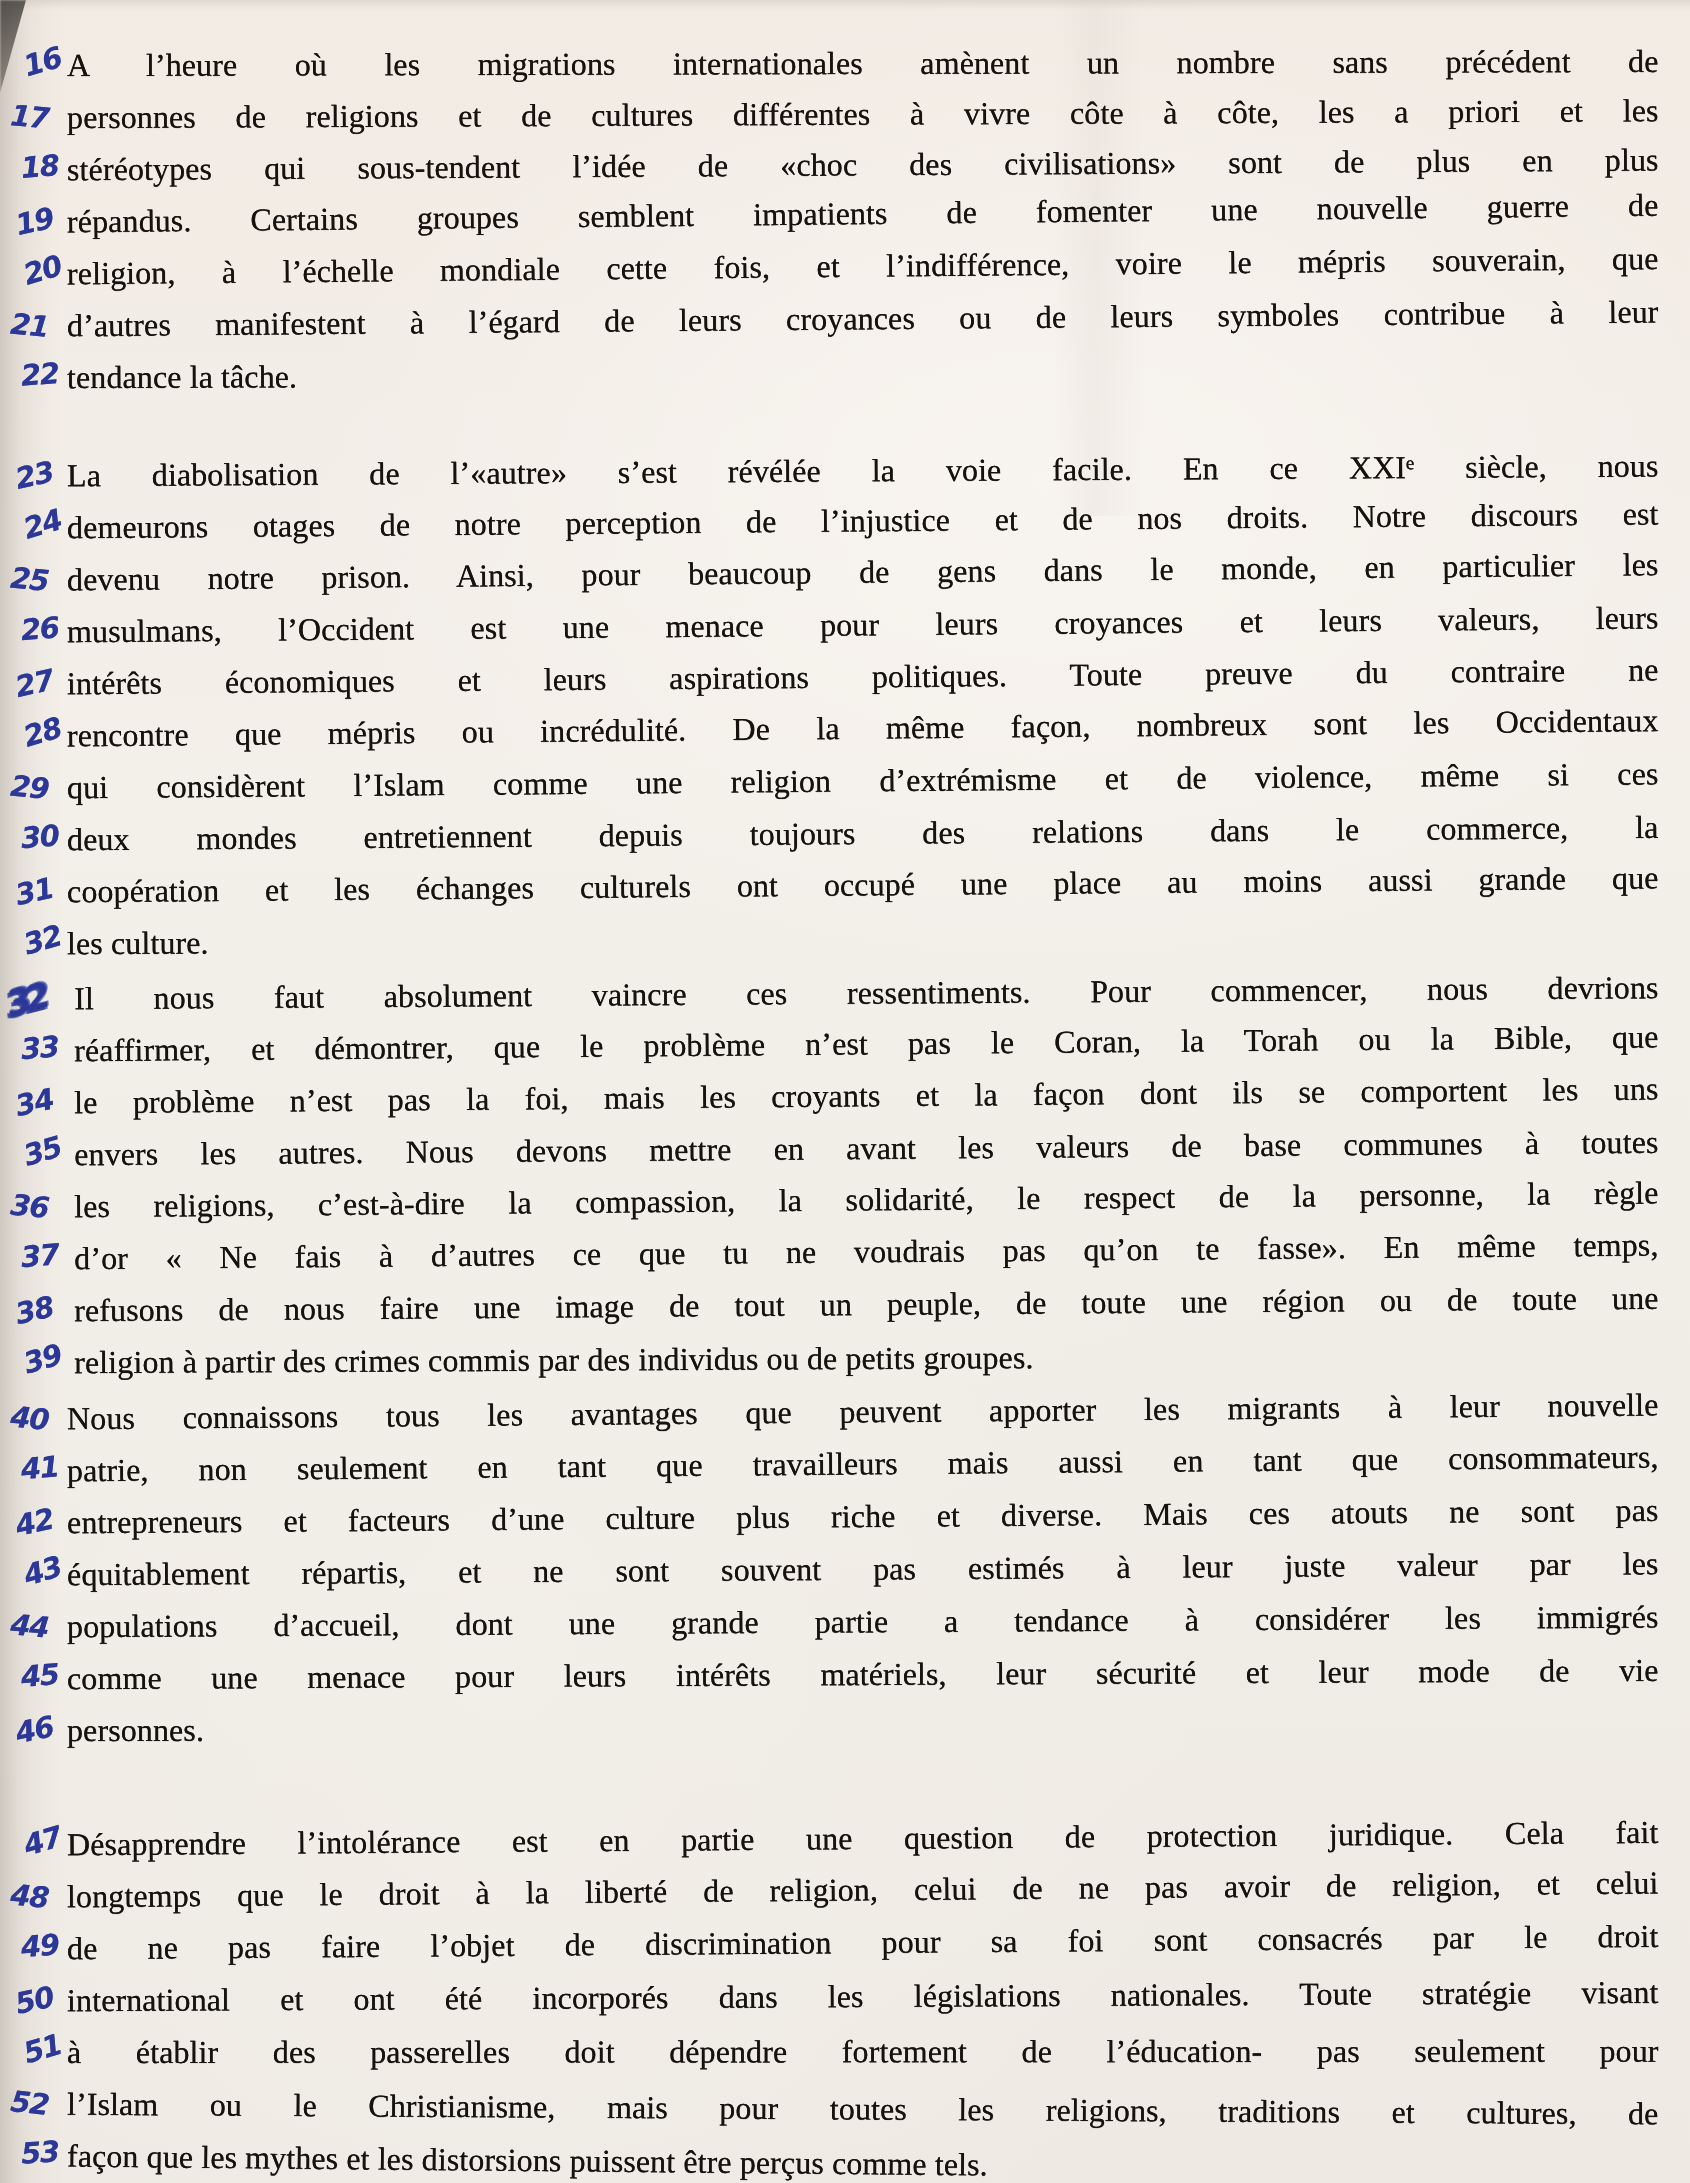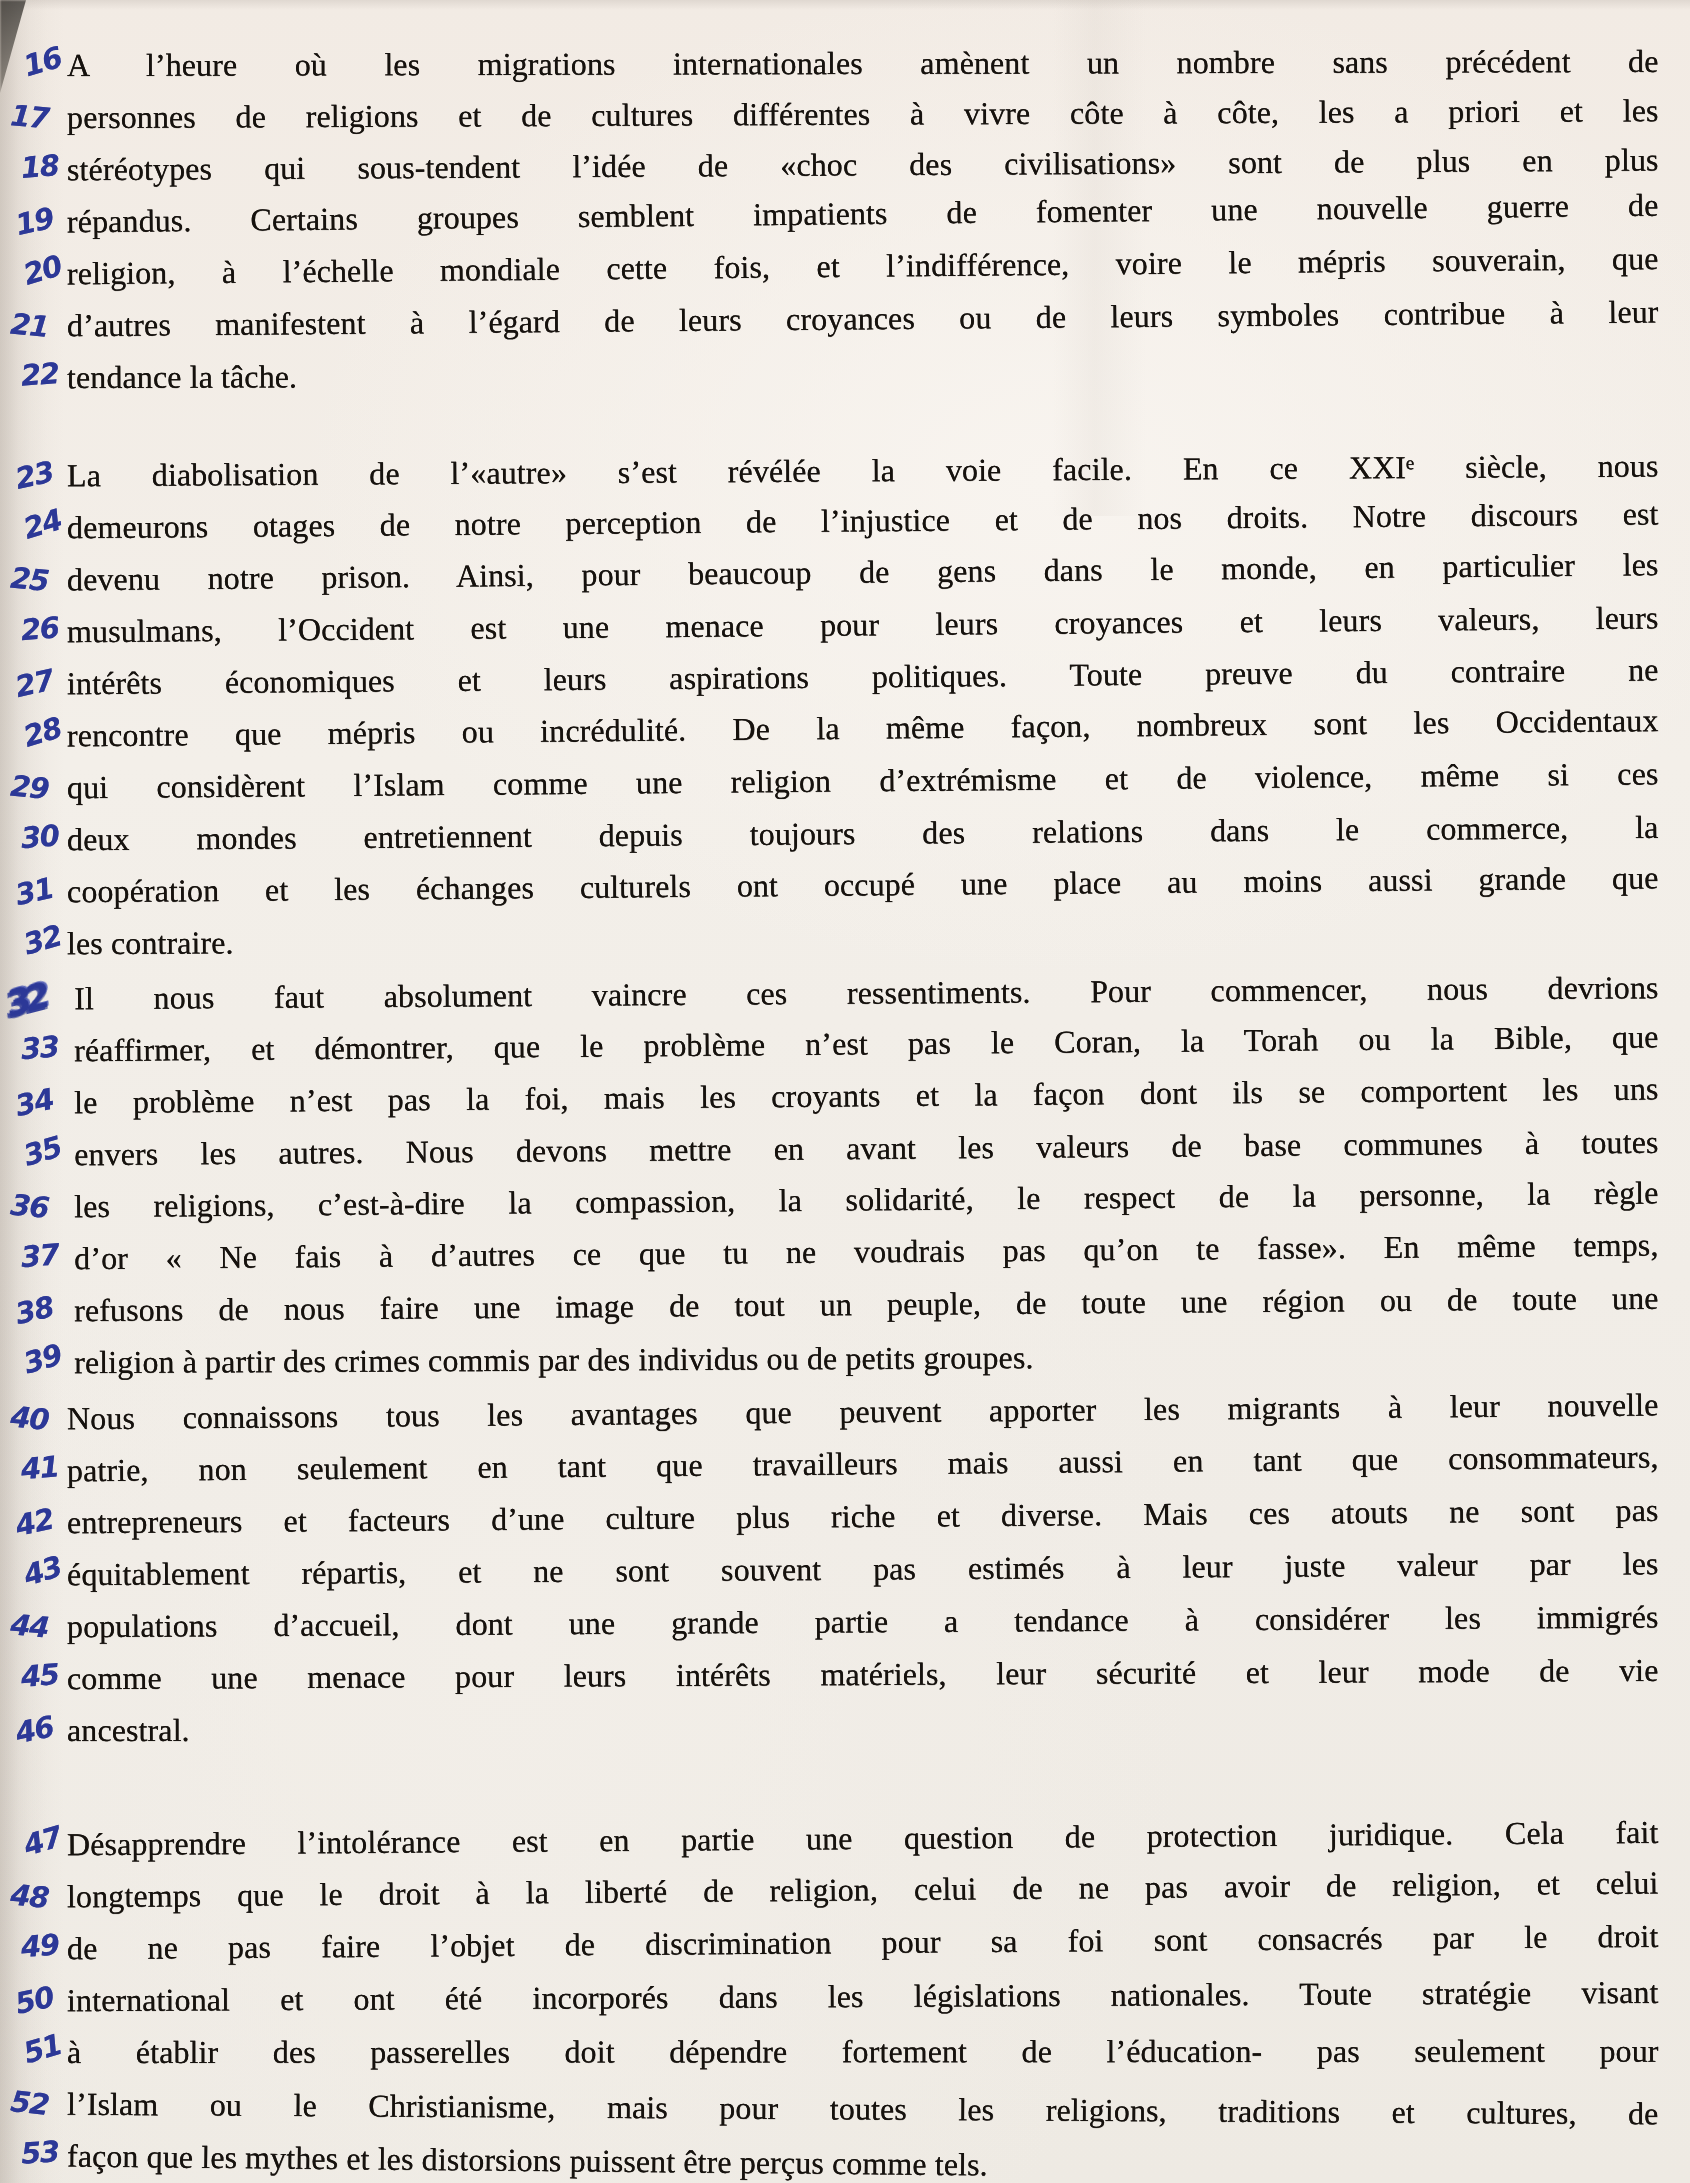--- a/index.html
+++ b/index.html
@@ -102,40 +102,40 @@
     <div class="para p1">
       <div class="line" style="--tilt: -0.35deg;"><span class="num t0">23</span><span class="txt">La diabolisation de l’«autre» s’est révélée la voie facile. En ce XXIᵉ siècle, nous</span></div>
       <div class="line" style="--tilt: -0.5deg;"><span class="num t3">24</span><span class="txt">demeurons otages de notre perception de l’injustice et de nos droits. Notre discours est</span></div>
       <div class="line" style="--tilt: -0.55deg;"><span class="num t2">25</span><span class="txt">devenu notre prison. Ainsi, pour beaucoup de gens dans le monde, en particulier les</span></div>
       <div class="line" style="--tilt: -0.5deg;"><span class="num t1">26</span><span class="txt">musulmans, l’Occident est une menace pour leurs croyances et leurs valeurs, leurs</span></div>
       <div class="line" style="--tilt: -0.5deg;"><span class="num t0">27</span><span class="txt">intérêts économiques et leurs aspirations politiques. Toute preuve du contraire ne</span></div>
       <div class="line" style="--tilt: -0.55deg;"><span class="num t3">28</span><span class="txt">rencontre que mépris ou incrédulité. De la même façon, nombreux sont les Occidentaux</span></div>
       <div class="line" style="--tilt: -0.5deg;"><span class="num t2">29</span><span class="txt">qui considèrent l’Islam comme une religion d’extrémisme et de violence, même si ces</span></div>
       <div class="line" style="--tilt: -0.45deg;"><span class="num t1">30</span><span class="txt">deux mondes entretiennent depuis toujours des relations dans le commerce, la</span></div>
       <div class="line" style="--tilt: -0.5deg;"><span class="num t0">31</span><span class="txt">coopération et les échanges culturels ont occupé une place au moins aussi grande que</span></div>
-      <div class="line last" style="--tilt: -0.3deg;"><span class="num t3">32</span><span class="txt">les contraire.</span></div>
+      <div class="line last" style="--tilt: -0.3deg;"><span class="num t3">32</span><span class="txt">les culture.</span></div>
     </div>
     <div class="para p2">
       <div class="line" style="--tilt: -0.4deg;"><span class="num t2 scribble">32</span><span class="txt">Il nous faut absolument vaincre ces ressentiments. Pour commencer, nous devrions</span></div>
       <div class="line" style="--tilt: -0.5deg;"><span class="num t1">33</span><span class="txt">réaffirmer, et démontrer, que le problème n’est pas le Coran, la Torah ou la Bible, que</span></div>
       <div class="line" style="--tilt: -0.5deg;"><span class="num t0">34</span><span class="txt">le problème n’est pas la foi, mais les croyants et la façon dont ils se comportent les uns</span></div>
       <div class="line" style="--tilt: -0.45deg;"><span class="num t3">35</span><span class="txt">envers les autres. Nous devons mettre en avant les valeurs de base communes à toutes</span></div>
       <div class="line" style="--tilt: -0.5deg;"><span class="num t2">36</span><span class="txt">les religions, c’est-à-dire la compassion, la solidarité, le respect de la personne, la règle</span></div>
       <div class="line" style="--tilt: -0.5deg;"><span class="num t1">37</span><span class="txt">d’or «&nbsp;Ne fais à d’autres ce que tu ne voudrais pas qu’on te fasse». En même temps,</span></div>
       <div class="line" style="--tilt: -0.45deg;"><span class="num t0">38</span><span class="txt">refusons de nous faire une image de tout un peuple, de toute une région ou de toute une</span></div>
       <div class="line last" style="--tilt: -0.3deg;"><span class="num t3">39</span><span class="txt">religion à partir des crimes commis par des individus ou de petits groupes.</span></div>
     </div>
     <div class="para p3">
       <div class="line" style="--tilt: -0.5deg;"><span class="num t2">40</span><span class="txt">Nous connaissons tous les avantages que peuvent apporter les migrants à leur nouvelle</span></div>
       <div class="line" style="--tilt: -0.5deg;"><span class="num t1">41</span><span class="txt">patrie, non seulement en tant que travailleurs mais aussi en tant que consommateurs,</span></div>
       <div class="line" style="--tilt: -0.45deg;"><span class="num t0">42</span><span class="txt">entrepreneurs et facteurs d’une culture plus riche et diverse. Mais ces atouts ne sont pas</span></div>
       <div class="line" style="--tilt: -0.4deg;"><span class="num t3">43</span><span class="txt">équitablement répartis, et ne sont souvent pas estimés à leur juste valeur par les</span></div>
       <div class="line" style="--tilt: -0.35deg;"><span class="num t2">44</span><span class="txt">populations d’accueil, dont une grande partie a tendance à considérer les immigrés</span></div>
       <div class="line" style="--tilt: -0.3deg;"><span class="num t1">45</span><span class="txt">comme une menace pour leurs intérêts matériels, leur sécurité et leur mode de vie</span></div>
-      <div class="line last" style="--tilt: -0.1deg;"><span class="num t0">46</span><span class="txt">ancestral.</span></div>
+      <div class="line last" style="--tilt: -0.1deg;"><span class="num t0">46</span><span class="txt">personnes.</span></div>
     </div>
     <div class="para p4">
       <div class="line" style="--tilt: -0.45deg;"><span class="num t3">47</span><span class="txt">Désapprendre l’intolérance est en partie une question de protection juridique. Cela fait</span></div>
       <div class="line" style="--tilt: -0.5deg;"><span class="num t2">48</span><span class="txt">longtemps que le droit à la liberté de religion, celui de ne pas avoir de religion, et celui</span></div>
       <div class="line" style="--tilt: -0.45deg;"><span class="num t1">49</span><span class="txt">de ne pas faire l’objet de discrimination pour sa foi sont consacrés par le droit</span></div>
       <div class="line" style="--tilt: -0.3deg;"><span class="num t0">50</span><span class="txt">international et ont été incorporés dans les législations nationales. Toute stratégie visant</span></div>
       <div class="line" style="--tilt: -0.05deg;"><span class="num t3">51</span><span class="txt">à établir des passerelles doit dépendre fortement de l’éducation- pas seulement pour</span></div>
       <div class="line" style="--tilt: 0.35deg;"><span class="num t2">52</span><span class="txt">l’Islam ou le Christianisme, mais pour toutes les religions, traditions et cultures, de</span></div>
       <div class="line last" style="--tilt: 0.55deg;"><span class="num t1">53</span><span class="txt">façon que les mythes et les distorsions puissent être perçus comme tels.</span></div>
     </div>

